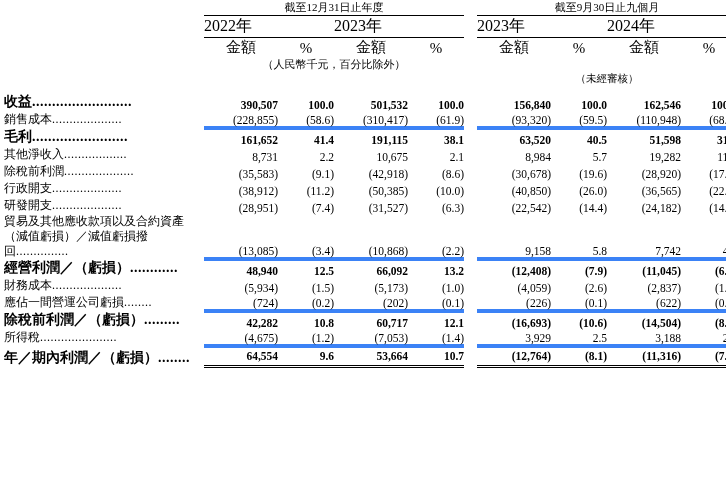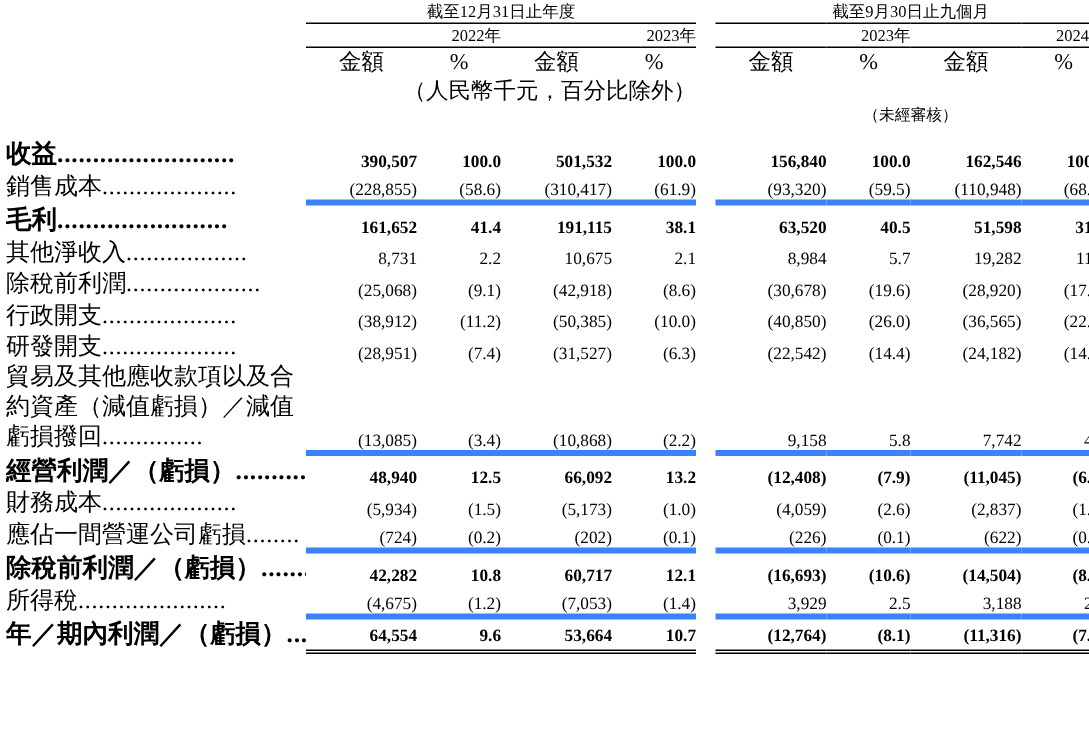--- a/index.html
+++ b/index.html
@@ -38,67 +38,67 @@
   col.c-pct   { width: 56px; }
   col.c-gap   { width: 13px; }
 
   .hdr-group {
     text-align: center;
     font-size: 11px;
     padding-bottom: 2px;
     border-bottom: 1px solid #000;
   }
   .hdr-year {
-    text-align: right;
-    font-size: 11px;
+    text-align: left;
+    font-size: 16px;
     padding-top: 3px;
     padding-bottom: 2px;
     border-bottom: 1px solid #000;
   }
   .hdr-sub {
     text-align: center;
     font-size: 15px;
     padding-top: 3px;
     padding-bottom: 3px;
   }
   .unit-note {
-    text-align: right;
-    font-size: 15px;
+    text-align: center;
+    font-size: 11px;
     padding-top: 1px;
     padding-bottom: 2px;
     margin-top: 40px;
   }
   .audit-note {
     text-align: center;
     font-size: 10.5px;
     padding-top: 5px;
     padding-bottom: 3px;
   }
   .spacer-row td { height: 7px; }
 
   .label {
-    font-size: 16px;
+    font-size: 12px;
     white-space: nowrap;
     overflow: hidden;
     padding-top: 1.5px;
     padding-bottom: 1.5px;
   }
   .label .dots {
     letter-spacing: 0.5px;
   }
   .num {
     text-align: right;
     font-size: 11.5px;
     white-space: nowrap;
     padding-top: 1.5px;
     padding-bottom: 1.5px;
     padding-right: 2px;
   }
   .bold .label, .bold .num, td.bold { font-weight: bold; }
-  .bold .label { font-size: 17px; margin-top: 16px; }
+  .bold .label { font-size: 14px; margin-top: 16px; }
 
   
   .top-rule .num { border-top: 4px solid #3b82f6; padding-top: 2px; }
   .dbl-rule .num { border-bottom: 3px double #000; padding-bottom: 3px; }
   .wrapline .label { white-space: normal; line-height: 1.25; }
 </style>
 </head>
 <body>
 
 <div class="sheet">
@@ -202,21 +202,21 @@
           <td class="num">10,675</td>
           <td class="num">2.1</td>
           <td></td>
           <td class="num">8,984</td>
           <td class="num">5.7</td>
           <td class="num">19,282</td>
           <td class="num">11.9</td>
         </tr>
         <tr class="">
           <td class="label"><span>除稅前利潤</span><span class="dots">....................</span></td>
-          <td class="num">(25,068)</td>
+          <td class="num">(35,583)</td>
           <td class="num">(9.1)</td>
           <td class="num">(42,918)</td>
           <td class="num">(8.6)</td>
           <td></td>
           <td class="num">(30,678)</td>
           <td class="num">(19.6)</td>
           <td class="num">(28,920)</td>
           <td class="num">(17.8)</td>
         </tr>
         <tr class="">

